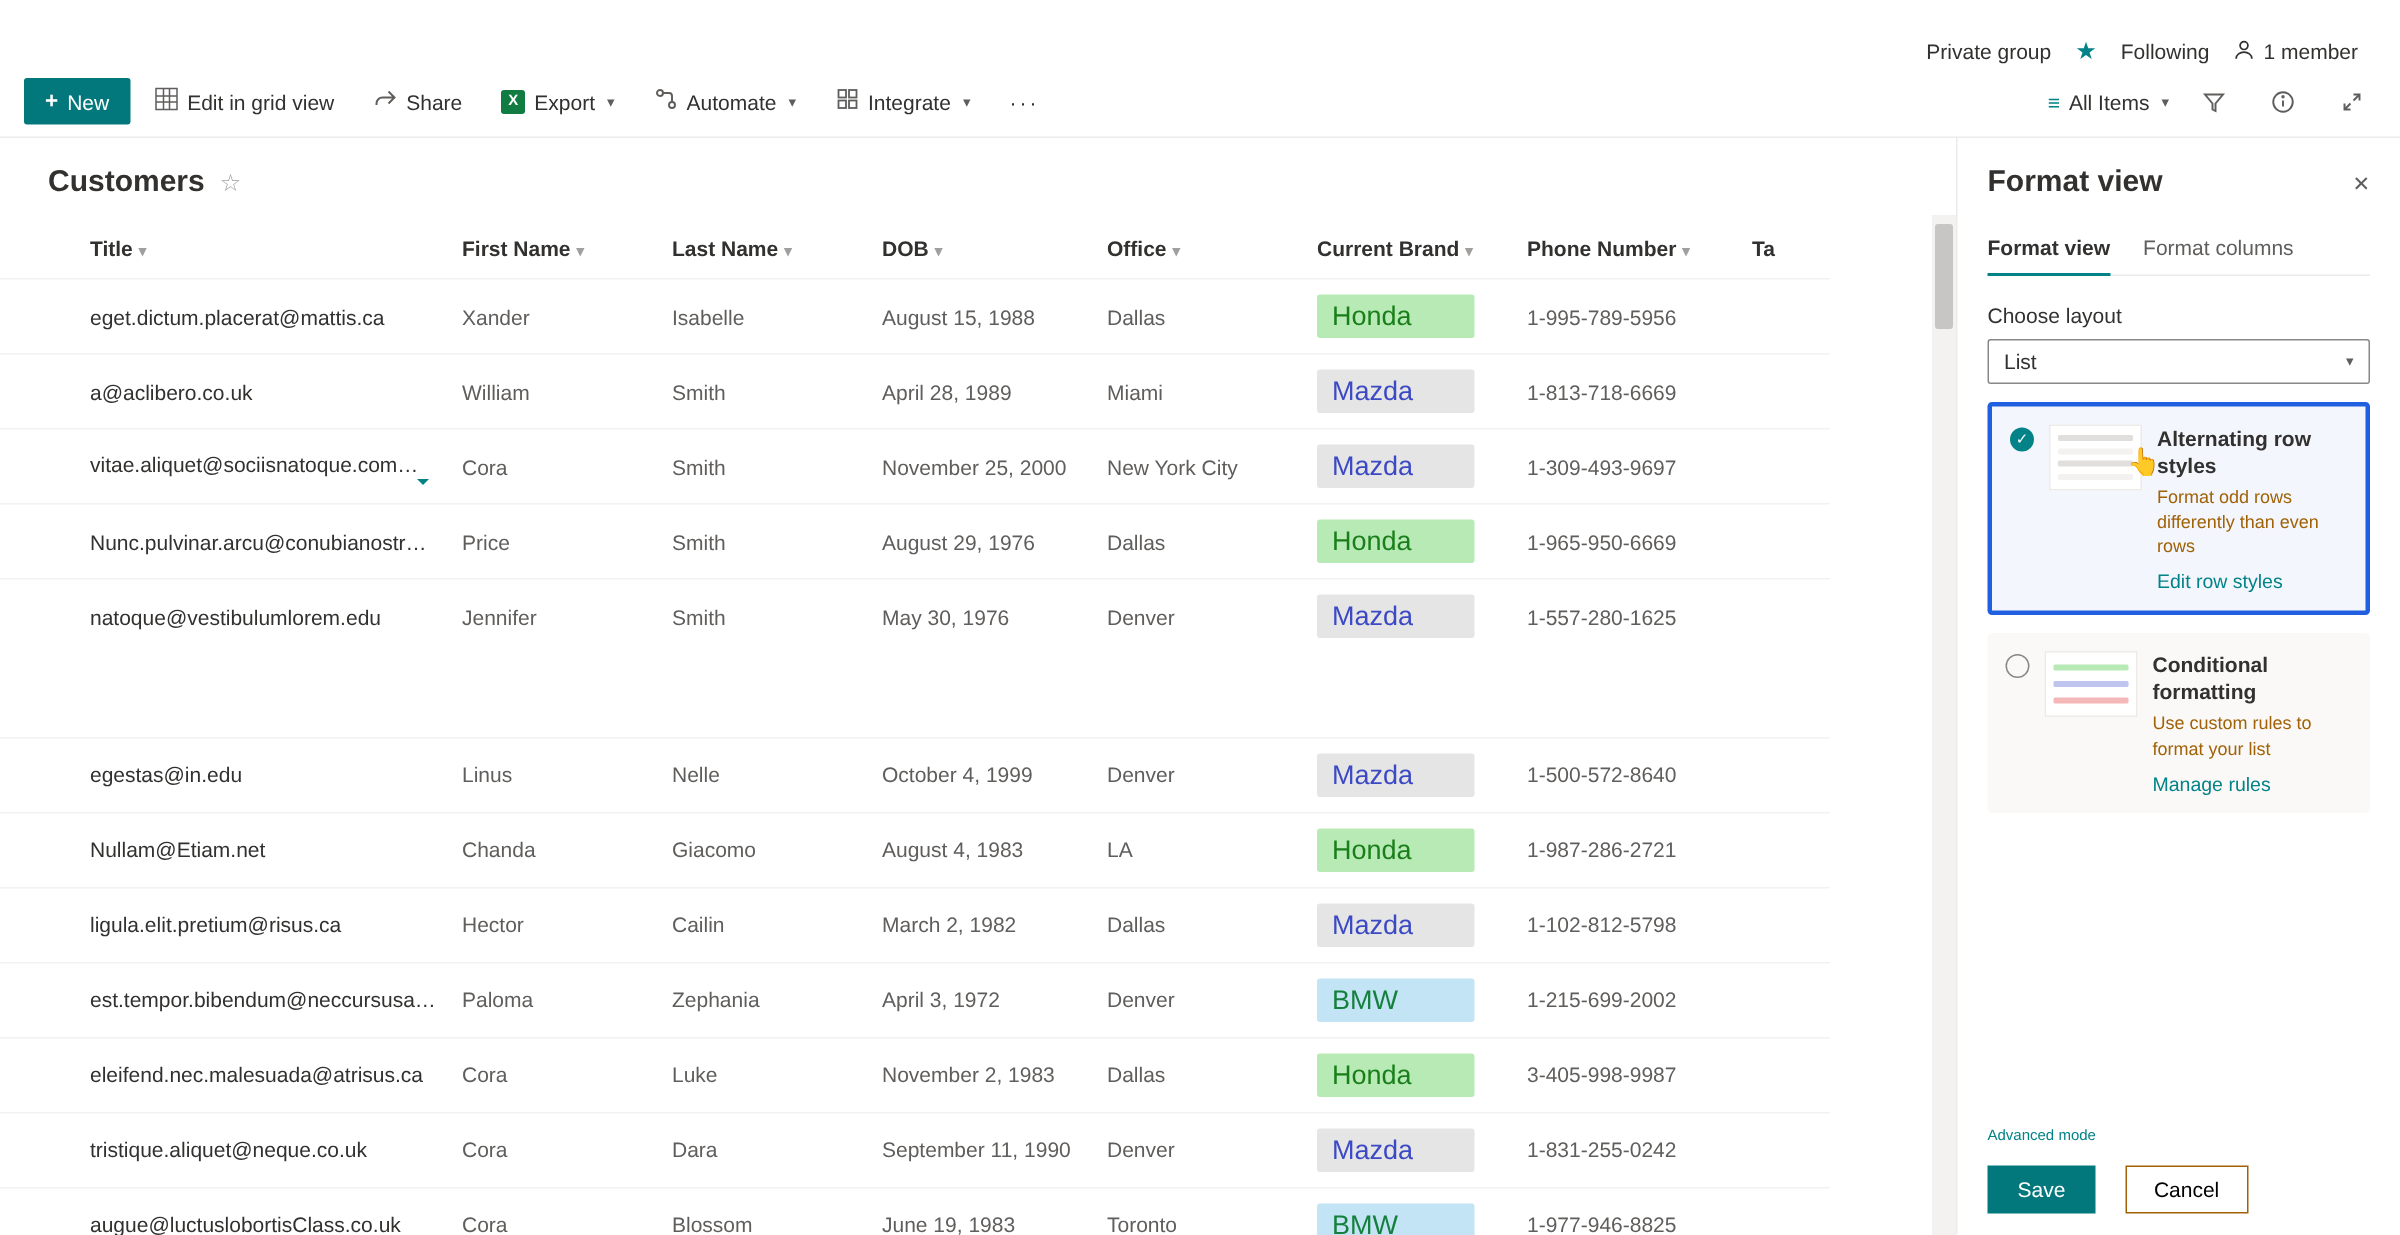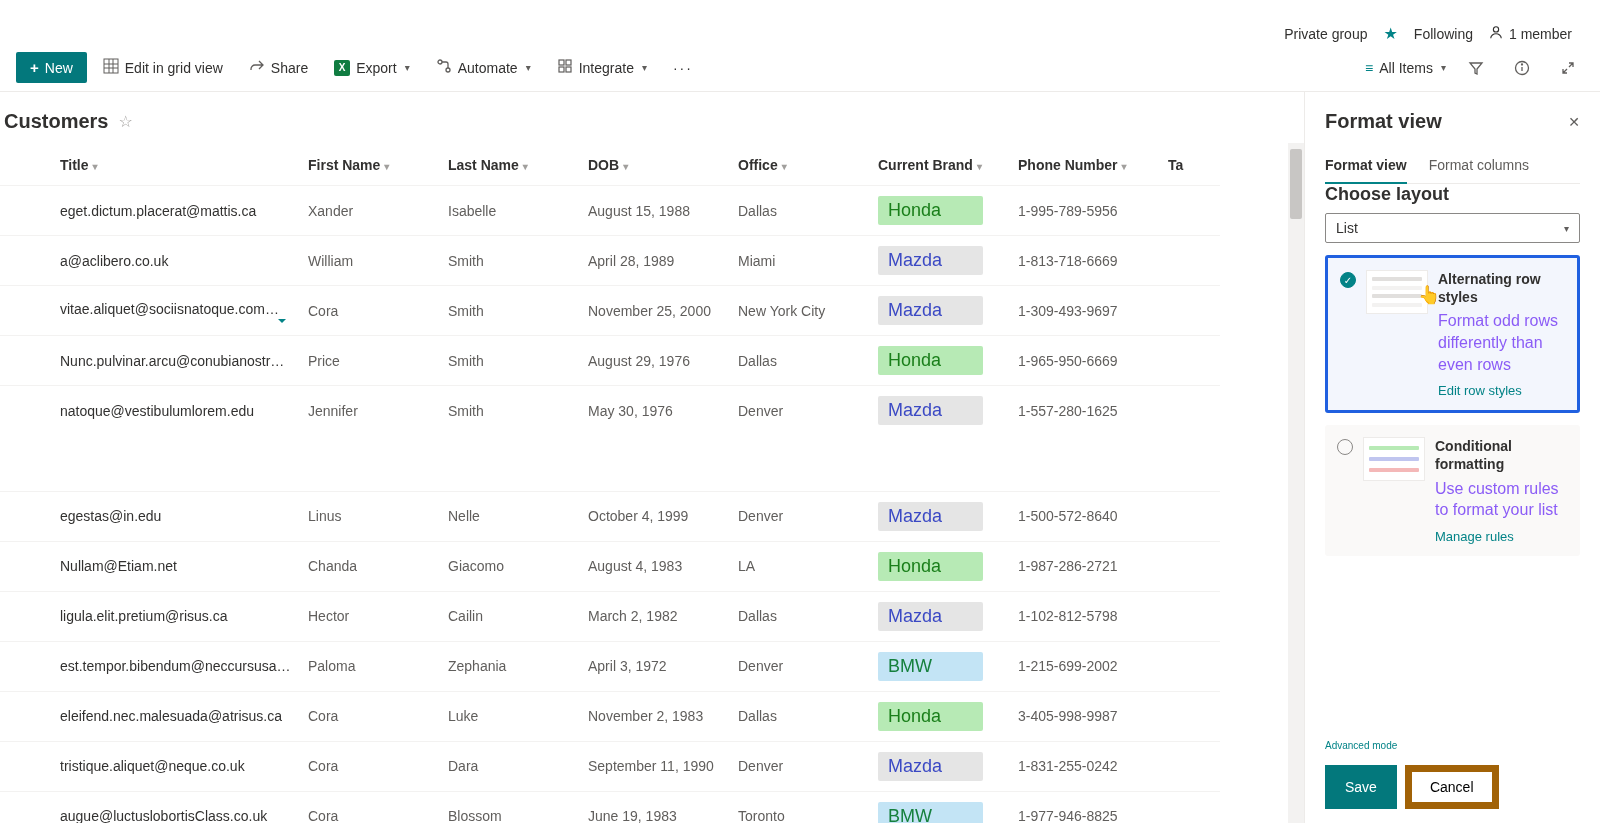--- a/index.html
+++ b/index.html
@@ -15,21 +15,21 @@
   .btn { display: inline-flex; align-items: center; gap: 6px; padding: 6px 10px; border-radius: 2px; cursor: pointer; font-size: 14px; color: #323130; }
   .btn-primary { background: #03787c; color: #fff; padding: 7px 14px; }
   .btn-primary .plus { font-size: 15px; font-weight: 600; }
   .chev { font-size: 10px; color: #605e5c; margin-left: 2px; }
   .excel-icon { width:16px;height:16px;background:#107c41;color:#fff;font-size:10px;font-weight:700;display:flex;align-items:center;justify-content:center;border-radius:2px;}
   .toolbar-right { margin-left: auto; display: flex; align-items: center; gap: 14px; }
   .all-items { display:flex; align-items:center; gap:6px; color:#323130; }
   .icon-btn { width:32px; height:32px; display:flex;align-items:center;justify-content:center;color:#605e5c;cursor:pointer;}
 
   
-  .list-title { display:flex; align-items:center; gap:10px; padding: 18px 4px 10px; }
+  .list-title { display:flex; align-items:center; gap:10px; padding: 18px 32px 10px; }
   .list-title h1 { font-size: 20px; font-weight: 600; }
   .fav-star { color:#a19f9d; font-size:16px; }
 
   
   .main { display:flex; height: calc(823px - 44px - 48px); }
   .table-wrap { flex:1; overflow-y:auto; overflow-x:hidden; position:relative; }
 
   table { width: 1220px; border-collapse: collapse; table-layout: fixed; }
   thead th { text-align:left; font-weight:600; font-size:14px; color:#323130; padding:14px 8px 12px; white-space:nowrap; }
   thead th .col-chev { font-size:10px; color:#a19f9d; margin-left:4px; }
@@ -46,39 +46,39 @@
 
   
   .panel { width:296px; border-left:1px solid #edebe9; padding:18px 20px 14px; display:flex; flex-direction:column; background:#fff; }
   .panel-header { display:flex; align-items:center; justify-content:space-between; }
   .panel-header h2 { font-size:20px; font-weight:600; }
   .close-icon { color:#605e5c; cursor:pointer; font-size:14px; }
   .tabs { display:flex; gap:22px; margin-top:16px; border-bottom:1px solid #edebe9; }
   .tab { padding:8px 0 10px; font-size:14px; color:#605e5c; cursor:pointer; position:relative; }
   .tab.active { color:#323130; font-weight:600; }
   .tab.active:after { content:""; position:absolute; left:0; right:0; bottom:-1px; height:2px; background:#038387; }
-  .panel-label { font-size:18px; font-weight:700; }
+  .panel-label { font-size:14px; font-weight:400; margin-top:18px; }
   .select { border:1px solid #8a8886; border-radius:2px; padding:6px 10px; margin-top:8px; display:flex; align-items:center; justify-content:space-between; cursor:pointer; }
   .option-card { border-radius:3px; padding:12px; margin-top:12px; display:flex; gap:10px; background:#faf9f8; position:relative; }
   .option-card.selected { border:3px solid #2060e0; background:#f3f6fd; }
   .radio { width:16px;height:16px;border-radius:50%;border:1px solid #8a8886;flex-shrink:0;margin-top:2px;}
   .radio.checked { background:#038387; border-color:#038387; display:flex;align-items:center;justify-content:center;color:#fff;font-size:10px;}
   .thumb { width:62px; height:44px; border:1px solid #edebe9; background:#fff; flex-shrink:0; display:flex;flex-direction:column;justify-content:space-around;padding:4px 5px;}
   .thumb .ln { height:4px; background:#e1dfdd; border-radius:1px;}
   .thumb.cond .ln:nth-child(1){background:#b7eab5;} .thumb.cond .ln:nth-child(2){background:#c0c5ef;} .thumb.cond .ln:nth-child(3){background:#f4b8b8;}
   .card-body { flex:1; }
   .card-title { font-weight:600; font-size:14px; color:#323130; line-height:1.3; }
-  .card-desc { font-size:16px; color:#8b5cf6; margin-top:4px; line-height:1.35;}
+  .card-desc { font-size:12px; color:#a16207; margin-top:4px; line-height:1.35;}
   .card-link { font-size:13px; color:#038387; margin-top:8px; display:inline-block; cursor:pointer;}
   .cursor-hand { position:absolute; top:26px; left:90px; font-size:18px; pointer-events:none;}
   .panel-footer { margin-top:auto; }
   .adv { color:#038387; font-size:10px; cursor:pointer; margin-bottom:14px; display:inline-block;}
-  .footer-btns { display:flex; gap:8px; }
+  .footer-btns { display:flex; gap:20px; }
   .btn-save { background:#03787c; color:#fff; padding:8px 20px; border:none; cursor:pointer; font-size:14px;}
-  .btn-cancel { background:#fff; border:7px solid #a16207; padding:7px 18px; cursor:pointer; font-size:14px;}
+  .btn-cancel { background:#fff; border:1px solid #a16207; padding:7px 18px; cursor:pointer; font-size:14px;}
 
   .col-title{width:300px;padding-left:60px !important;} .col-fn{width:140px;} .col-ln{width:140px;} .col-dob{width:150px;} .col-off{width:140px;} .col-brand{width:140px;} .col-phone{width:150px;} .col-ta{width:60px;}
   td.col-title{padding-left:60px !important;}
 
   .scrollbar-fake { position:absolute; right:0; top:0; width:16px; height:100%; background:#f3f2f1;}
   .scroll-thumb{position:absolute;right:2px;top:6px;width:12px;height:70px;background:#c8c6c4;border-radius:2px;}
 
   .tag-dots { display:flex; flex-direction:column; gap:4px; }
   .tag-dot { width:16px;height:16px;border-radius:50%; }
 </style>

